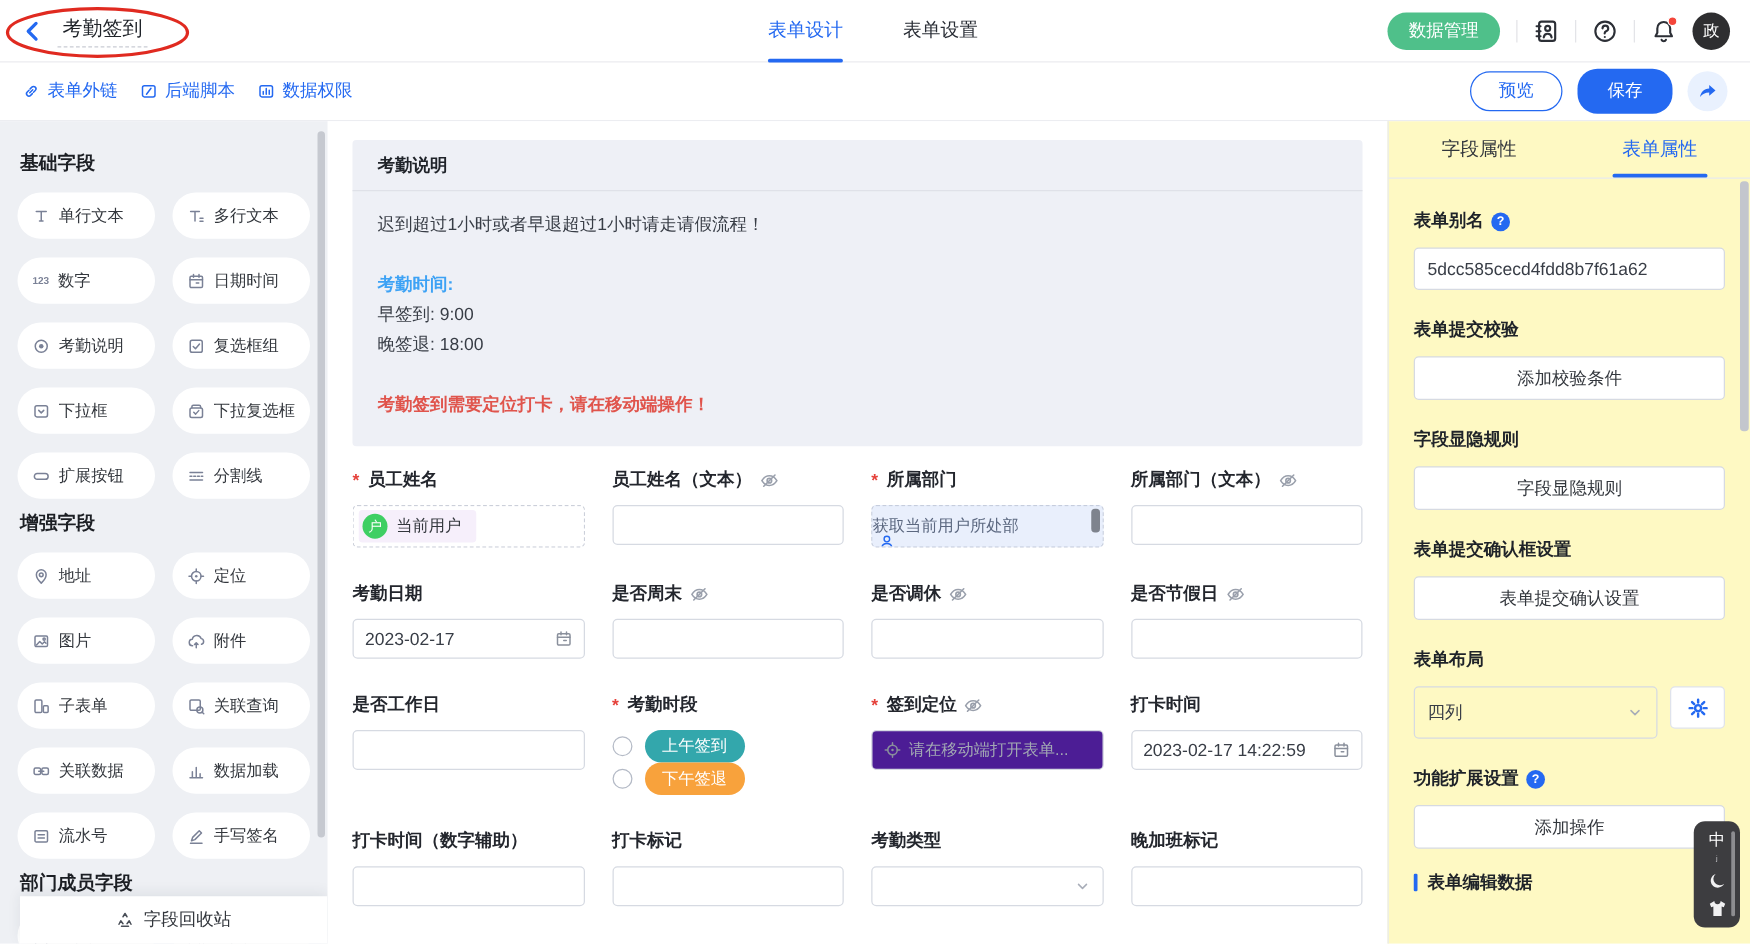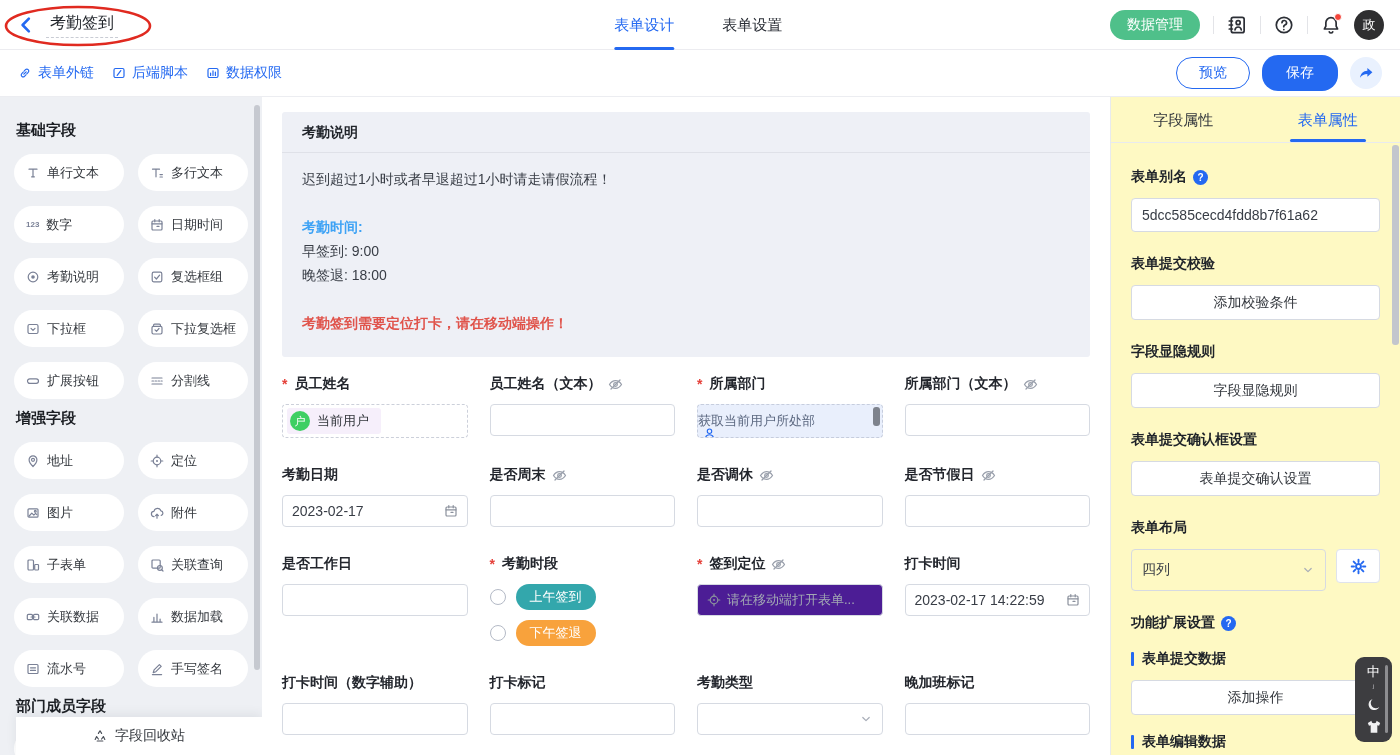--- a/index.html
+++ b/index.html
@@ -67,21 +67,21 @@
   .box { height:32px; border:1px solid #d6dae2; border-radius:4px; background:#fff; }
   .box-date { display:flex; align-items:center; padding:0 9px; font-size:14px; color:#383d46; }
   .box-date .ic { margin-left:auto; color:#8a909c; }
   .box-select { display:flex; align-items:center; justify-content:flex-end; padding:0 9px; color:#a8adb8; }
   .box-tag { border:1px dashed #ccd0da; border-radius:4px; height:34px; padding:3px 4px; display:flex; align-items:center; }
   .tag { background:#f6effb; border-radius:3px; height:26px; display:flex; align-items:center; gap:7px; padding:0 12px 0 3px; font-size:13px; color:#33373d; }
   .tag-ic { width:20px; height:20px; border-radius:50%; background:#3ecf63; color:#fff; font-size:11px; display:flex; align-items:center; justify-content:center; }
   .box-dept { border:1px dashed #c6cddd; background:#e9effc; border-radius:4px; height:34px; position:relative; display:flex; align-items:center; justify-content:flex-start; font-size:13px; color:#5c6880; overflow:hidden; }
   .dept-scroll { position:absolute; right:2px; top:2px; width:7px; height:19px; background:#7e838d; border-radius:3px; }
   .dept-person { position:absolute; left:5px; bottom:-3px; color:#2469f1; width:13px; height:13px; }
-  .radio-rows { display:flex; flex-direction:column; gap:10px; }
+  .radio-rows { display:flex; flex-direction:column; gap:0; }
   .radio-row { display:flex; align-items:center; gap:10px; cursor:pointer; }
   .radio-c { width:16px; height:16px; border-radius:50%; border:1px solid #b4bac6; background:#fff; flex:none; }
   .opt-pill { color:#fff; font-size:13px; border-radius:14px; padding:4px 14px; }
   .box-loc { display:flex; align-items:center; gap:6px; padding:0 9px; font-size:13px; color:#a2a8b3; background:#4c1d95; white-space:nowrap; overflow:hidden; }
   .box-loc .ic { color:#8a909c; flex:none; }
 
   
   .panel { width:290px; border-left:1px solid #e8eaee; position:relative; flex:none; background:#fef9c3; }
   .p-tabs { height:46px; border-bottom:1px solid #e8eaee; display:flex; }
   .p-tab { flex:1; text-align:center; line-height:46px; font-size:15px; color:#33373d; position:relative; cursor:pointer; }
@@ -617,21 +617,20 @@
                 <circle cx="7" cy="7" r="2"></circle>
                 <path d="M7 1.4v1.9M7 10.7v1.9M1.4 7h1.9M10.7 7h1.9M3 3l1.4 1.4M9.6 9.6L11 11M3 11l1.4-1.4M9.6 4.4L11 3"></path>
               </svg></span>
         </button>
       </div>
 
       <div class="p-sec-title">
         <span>功能扩展设置</span>
         <span class="help-ic">?</span>
       </div>
-      <div class="p-group-title">表单提交数据</div>
       <button class="p-btn">添加操作</button>
       <div class="p-group-title">表单编辑数据</div>
       
     </div>
     <div class="panel-scroll"></div>
   </div>
 </div>
 
 <div class="float-widget">
   <span class="fw-lang">中</span>

